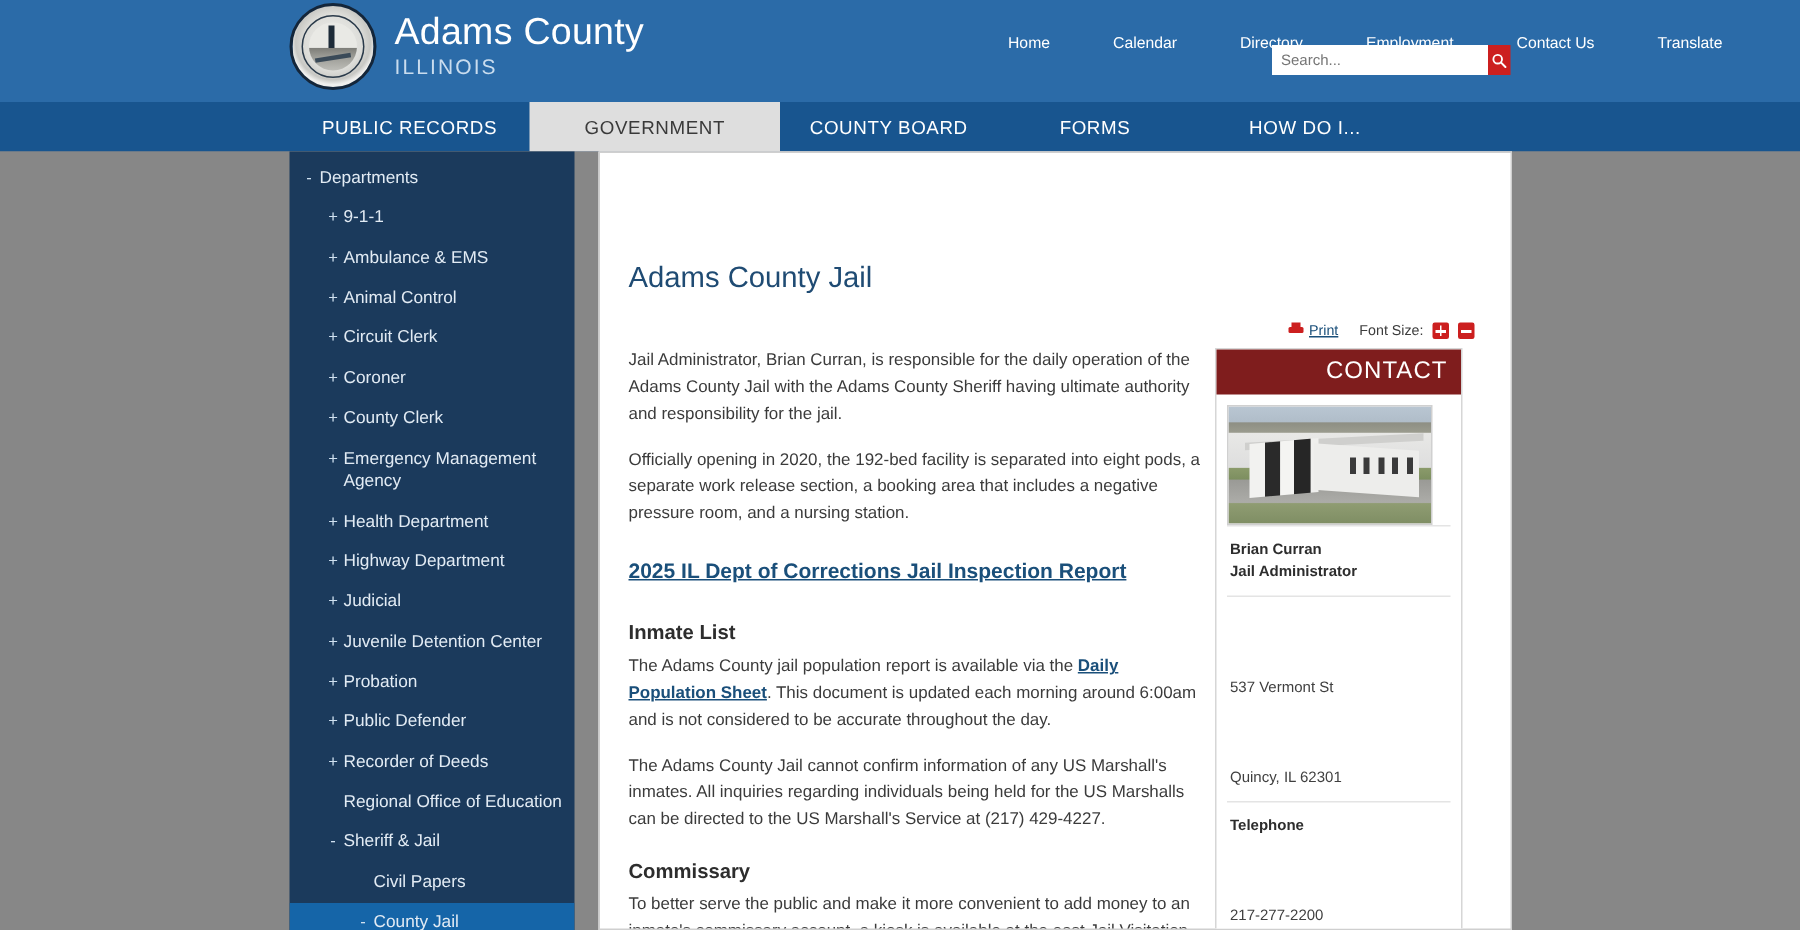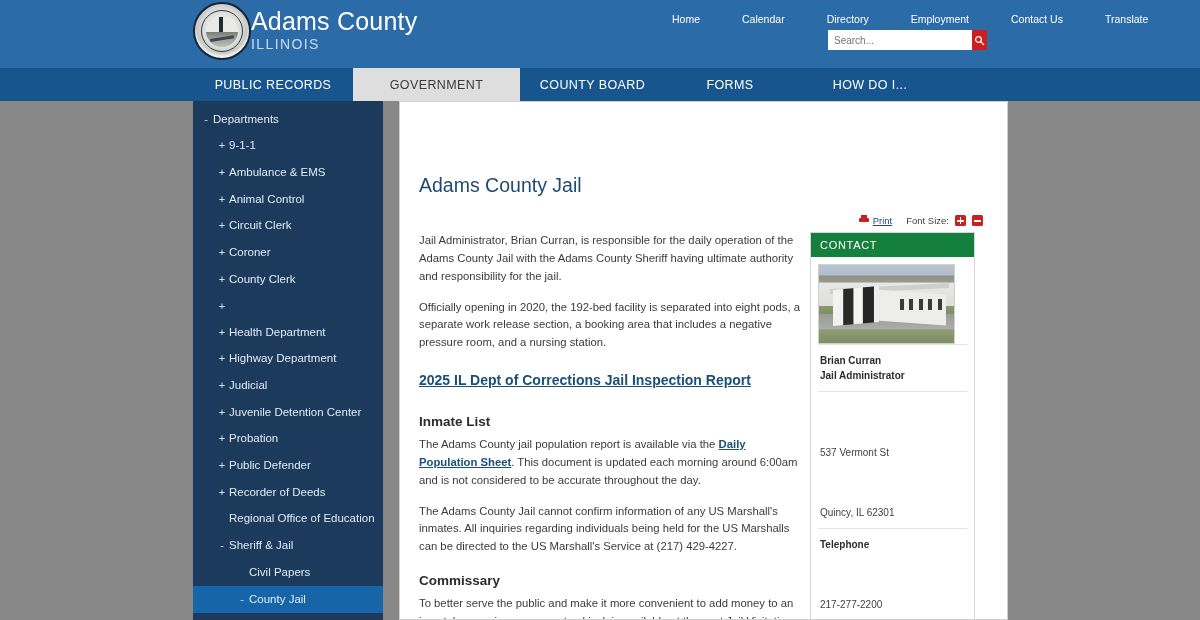--- a/index.html
+++ b/index.html
@@ -13,21 +13,21 @@
 
   
   .top-header {
     position: relative;
     height: 68px;
     background: #2b6ba8;
   }
   .brand {
     position: absolute;
     left: 193px; top: 2px;
-    display: flex; align-items: center; 
+    display: flex; align-items: center; gap: 12px;
   }
   .seal {
     width: 58px; height: 58px;
     border-radius: 50%;
     background: radial-gradient(circle at 50% 45%, #f2f2f0 0%, #dcdcd8 48%, #c8c8c4 62%, #f0f0ee 70%, #e6e6e2 100%);
     border: 2px solid #14263a;
     position: relative;
     overflow: hidden;
     flex: none;
   }
@@ -60,31 +60,31 @@
   .brand-text { line-height: 1.05; padding-bottom: 2px; }
   .brand-name {
     font-size: 25px; color: #ffffff; font-weight: 400; letter-spacing: .2px;
   }
   .brand-sub {
     font-size: 14px; color: #c9dcee; letter-spacing: 1.4px; margin-top: 3px;
   }
 
   .utility-nav {
     position: absolute;
-    left: 672px; top: 13px;
+    left: 672px; top: 23px;
     display: flex; gap: 0;
   }
   .utility-nav a {
     color: #ffffff; font-size: 10.5px; text-decoration: none;
     padding: 0 21px; white-space: nowrap;
   }
   .utility-nav a:first-child { padding-left: 0; }
 
   .search-wrap {
-    position: absolute; left: 828px; top: 30px;
+    position: absolute; left: 848px; top: 30px;
     display: flex; width: 159px; height: 20px;
   }
   .search-input {
     flex: 1; border: none; outline: none;
     background: #ffffff;
     font-size: 10px; color: #666;
     padding: 0 6px;
     font-family: "Liberation Sans", sans-serif;
   }
   .search-btn {
@@ -218,23 +218,24 @@
   .doc-link {
     display: block;
     font-size: 14px; color: #1a4f7a; font-weight: 700;
     margin: 20px 0 26px 0;
   }
   .inline-link { color: #1a4f7a; font-weight: 700; text-decoration: underline; }
 
   
   .contact-box { width: 165px; border: 1px solid #d6d6d6; background: #fff; }
   .contact-head {
-    background: #15803d; color: #ffffff;
-    font-size: 11px; letter-spacing: .7px;
+    background: #7f1d1d; color: #ffffff;
+    font-size: 16px; letter-spacing: .7px;
     padding: 6px 9px;
+    text-align: right;
   }
   .contact-body { padding: 7px; }
   .contact-photo {
     width: 137px; height: 80px;
     border: 1px solid #d0d0d0;
     background:
       linear-gradient(to bottom,
         #b9c6d2 0%, #b0bdc9 13%,
         #8e8f84 14%, #9a9b8e 22%,
         #e8e8e6 23%, #dedede 52%,
@@ -337,20 +338,21 @@
       <a class="side-row lvl1" href="#">
         <span class="tog">+</span>
         <span class="lbl">Coroner</span>
       </a>
       <a class="side-row lvl1" href="#">
         <span class="tog">+</span>
         <span class="lbl">County Clerk</span>
       </a>
       <a class="side-row lvl1" href="#">
         <span class="tog">+</span>
+        <span class="lbl">Emergency Management Agency</span>
       </a>
       <a class="side-row lvl1" href="#">
         <span class="tog">+</span>
         <span class="lbl">Health Department</span>
       </a>
       <a class="side-row lvl1" href="#">
         <span class="tog">+</span>
         <span class="lbl">Highway Department</span>
       </a>
       <a class="side-row lvl1" href="#">

